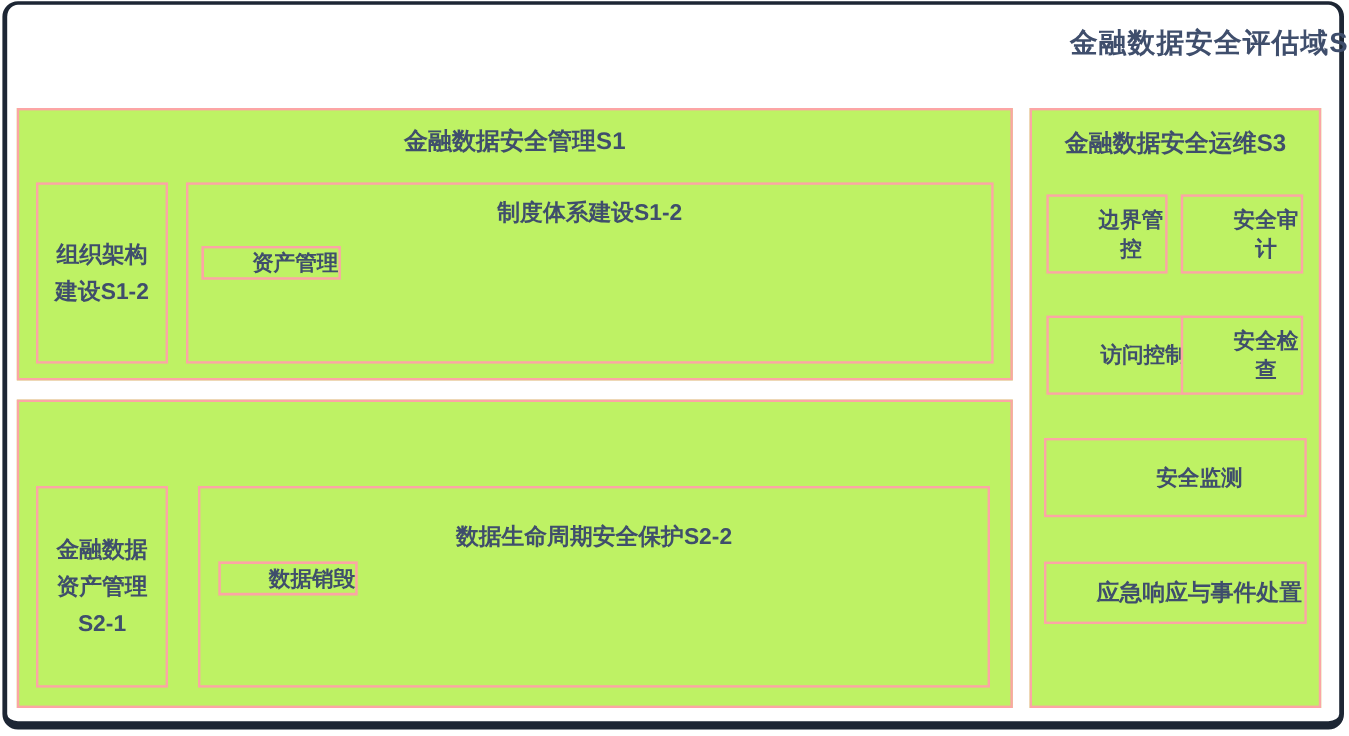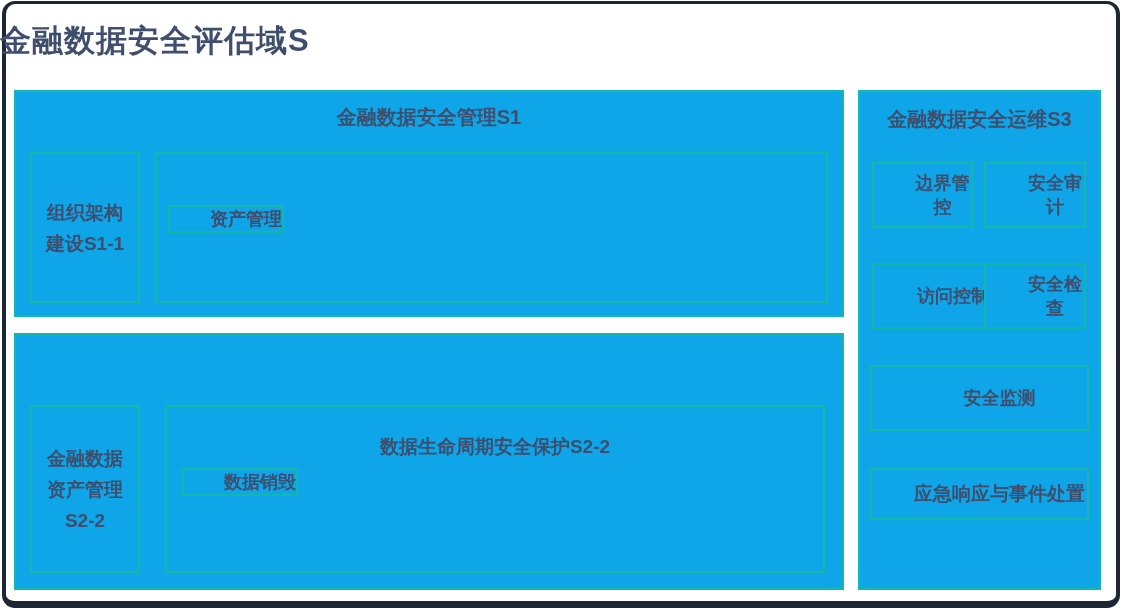--- a/index.html
+++ b/index.html
@@ -13,23 +13,23 @@
     overflow:hidden;
   }
   .frame {
     position:absolute; left:2px; top:1px; width:1118px; height:607px;
     border-style:solid; border-color:#1d2634;
     border-width:3px 4px 7px 4px;
     border-radius:13px;
   }
   .page-title {
     position:absolute; left:0; top:20px; width:100%;
-    text-align:left; font-size:31px; letter-spacing:1px;
+    text-align:right; font-size:23px; letter-spacing:1px;
   }
-  .box { position:absolute; border:2px solid #14b8a6; background:#0ea5e9; }
+  .box { position:absolute; border:2px solid #fca5a5; background:#bef264; }
   .sec-title { text-align:center; font-size:20px; }
   .sub-title { text-align:center; font-size:19px; }
   .center-multiline {
     display:flex; align-items:center; justify-content:center;
     text-align:center; white-space:pre-line;
     font-size:19px; line-height:31px;
   }
   .leaf {
     display:flex; align-items:center; justify-content:center;
     text-align:center; font-size:18px;padding-left:40px;
@@ -67,36 +67,37 @@
 </head>
 <body>
 
 <div class="frame"></div>
 
 <div class="page-title">金融数据安全评估域S</div>
 
 <div class="box" id="s1">
   <div class="sec-title">金融数据安全管理S1</div>
   <div class="box center-multiline" id="s1-1">组织架构
-建设S1-1</div>
+建设S1-2</div>
   <div class="box" id="s1-2">
+    <div class="sub-title">制度体系建设S1-2</div>
     <div class="leaf-row" id="s1-2-row">
       <div class="box leaf">总体规划</div>
       <div class="box leaf">技术管理</div>
       <div class="box leaf">人员管理</div>
       <div class="box leaf">合作管理</div>
       <div class="box leaf">资产管理</div>
     </div>
   </div>
 </div>
 
 <div class="box" id="s2">
   <div class="box center-multiline" id="s2-1">金融数据
 资产管理
-S2-2</div>
+S2-1</div>
   <div class="box" id="s2-2">
     <div class="sub-title">数据生命周期安全保护S2-2</div>
     <div class="leaf-row" id="s2-2-row">
       <div class="box leaf">数据采集</div>
       <div class="box leaf">数据传输</div>
       <div class="box leaf">数据存储</div>
       <div class="box leaf">数据使用</div>
       <div class="box leaf">数据删除</div>
       <div class="box leaf">数据销毁</div>
     </div>

